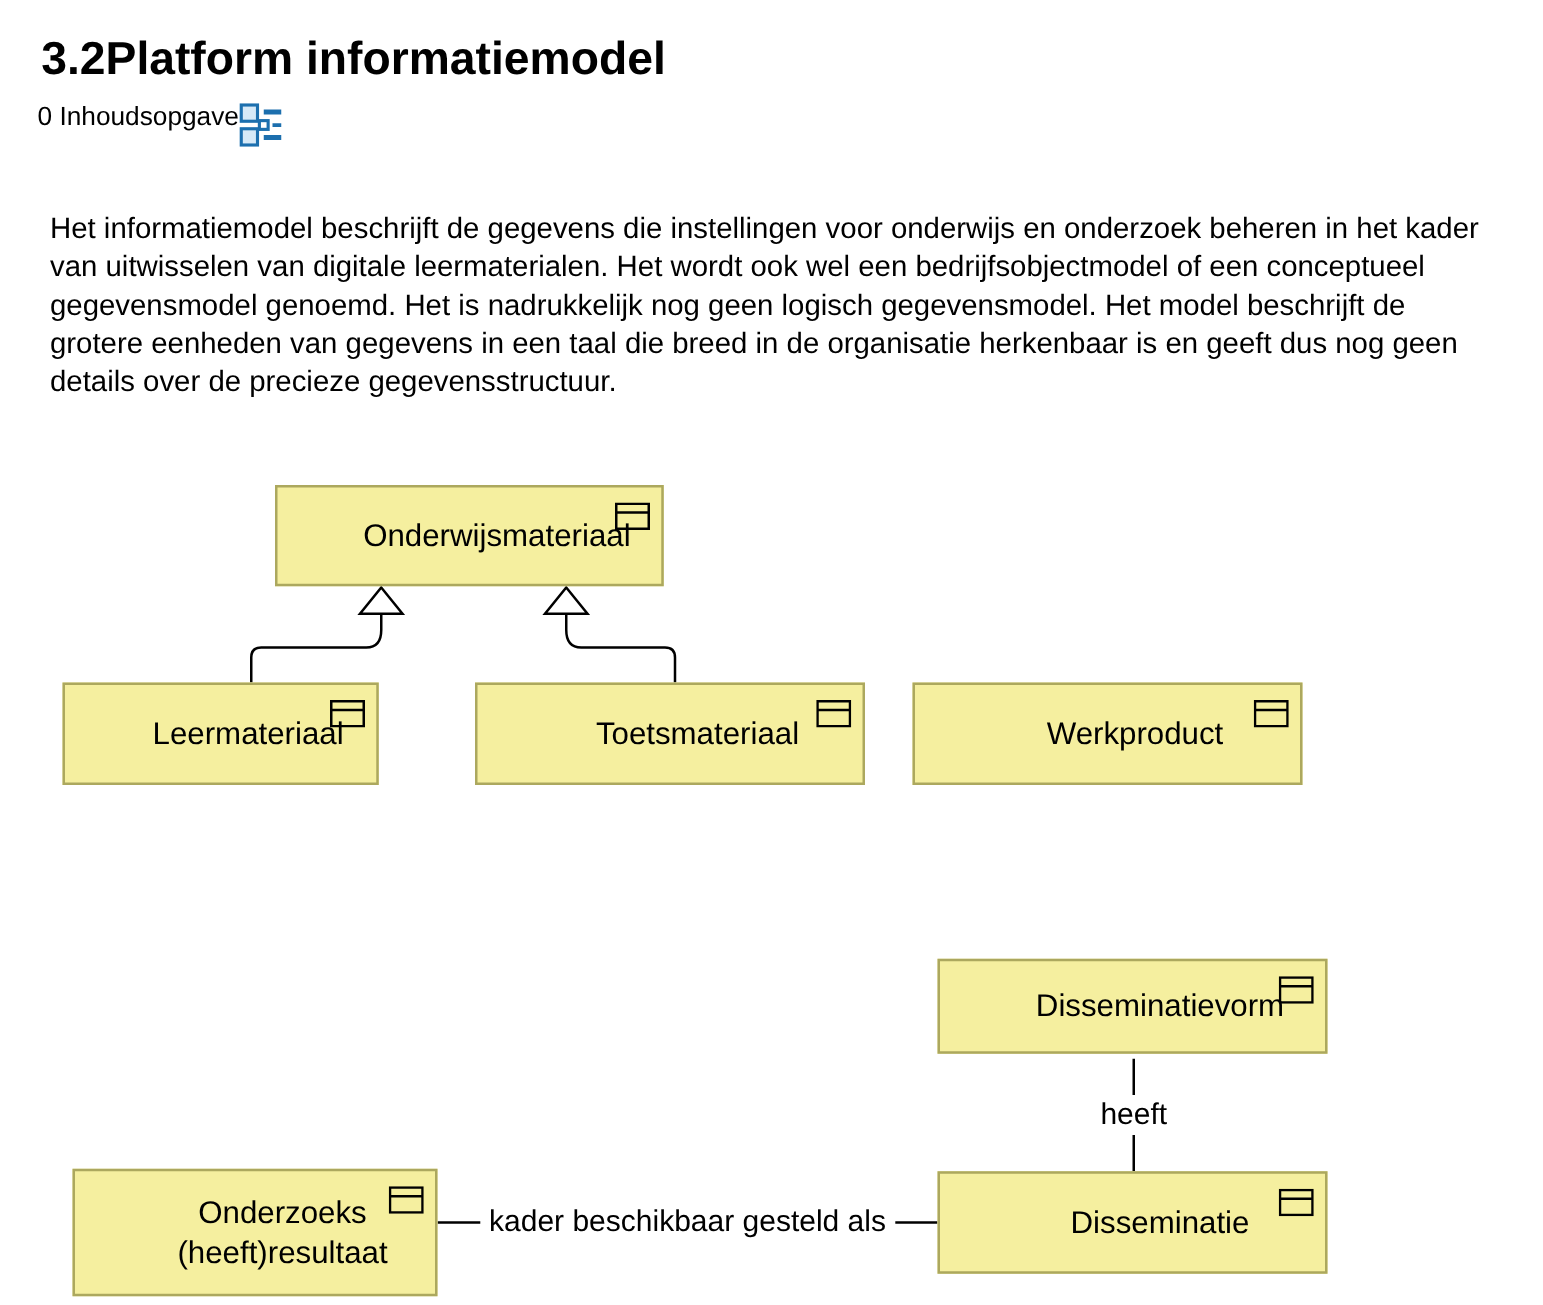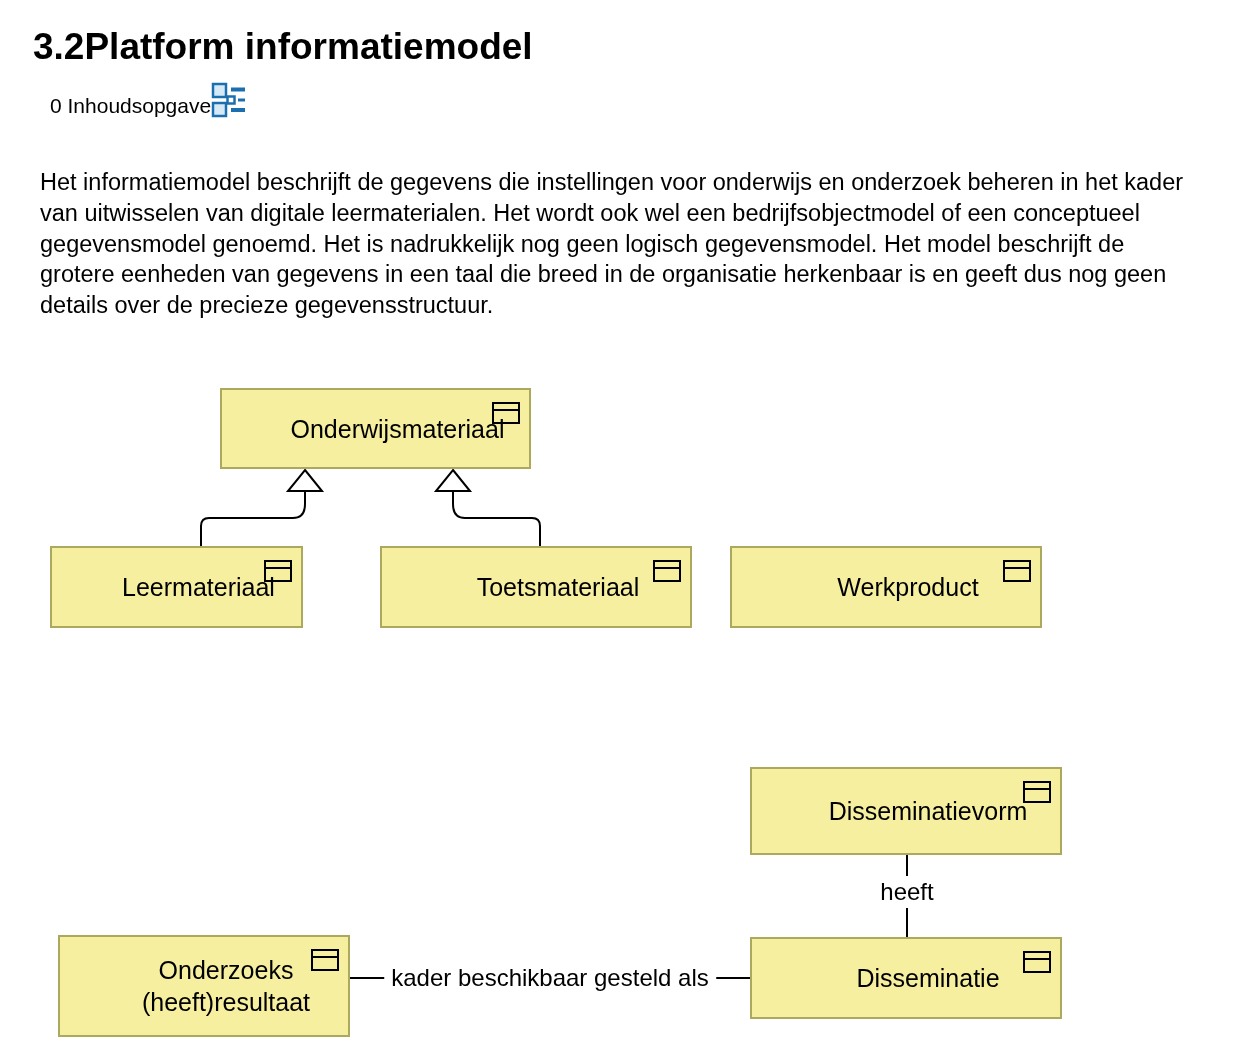--- a/index.html
+++ b/index.html
@@ -22,23 +22,23 @@
   }
   h1.page-title {
     margin: 26px 0 0 33px;
     font-size: 37px;
     font-weight: bold;
     line-height: 1.12;
     letter-spacing: 0;
   }
   h1.page-title .num { }
   .toc-row {
-    margin: 15px 0 0 50px;
+    margin: 15px 0 0 30px;
     display: flex;
-    align-items: flex-end;
+    align-items: flex-start;
     font-size: 21px;
     cursor: pointer;
     width: max-content;
   }
   .toc-icon svg { display: block; }
   .toc-icon .sq   { fill: var(--toc-blue-fill); stroke: var(--toc-blue); stroke-width: 2.5; }
   .toc-icon .sqs  { fill: #ffffff;              stroke: var(--toc-blue); stroke-width: 2.5; }
   .toc-icon .ln   { stroke: var(--toc-blue); stroke-width: 3; }
   .toc-icon .lnt  { stroke: var(--toc-blue); stroke-width: 4; }
   p.intro {
@@ -156,21 +156,21 @@
   </div>
 
   <div class="node" style="left:730px; top:181px; width:312px; height:82px">
     <span>Werkproduct</span>
     <svg class="class-icon" width="28" height="22" viewBox="0 0 28 22">
       <rect x="1" y="1" width="26" height="20"></rect>
       <line x1="1" y1="8" x2="27" y2="8"></line>
     </svg>
   </div>
 
-  <div class="node" style="left:750px; top:402px; width:312px; height:88px">
+  <div class="node" style="left:750px; top:402px; width:312px; height:76px">
     <span>Disseminatievorm</span>
     <svg class="class-icon" width="28" height="22" viewBox="0 0 28 22">
       <rect x="1" y="1" width="26" height="20"></rect>
       <line x1="1" y1="8" x2="27" y2="8"></line>
     </svg>
   </div>
 
   <div class="node" style="left:58px; top:570px; width:292px; height:102px">
     <span>Onderzoeks</span>
     <span>(heeft)resultaat</span>

